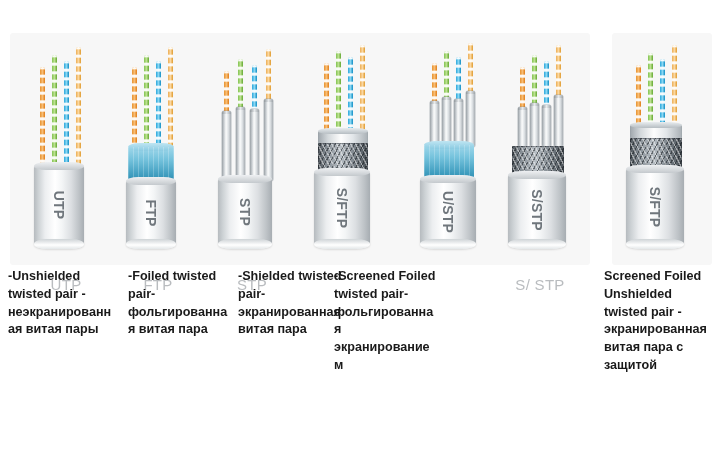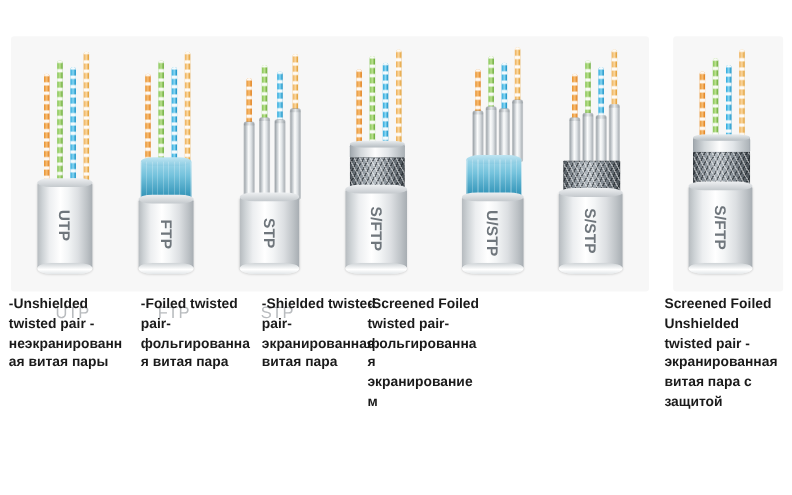--- a/index.html
+++ b/index.html
@@ -246,20 +246,21 @@
       <div class="foiltube" style="left:34px;top:70px;height:44px"></div>
       <div class="foiltube" style="left:46px;top:72px;height:42px"></div>
       <div class="foiltube" style="left:58px;top:62px;height:52px"></div>
       <div class="braid" style="left:16px;top:113px;width:52px;height:30px"></div>
       <div class="jacket" style="left:12px;top:142px;width:58px;height:69px">
         <div class="top-lip"></div>
         <div class="vlabel">S/STP</div>
         <div class="bot"></div>
       </div>
     </div>
+    <div class="head" style="left:-4px">S/ STP</div>
   </div>
 
   <div class="col" style="left:614px">
     <div class="cable">
       <div class="wire w-orange" style="left:22px;top:32px;height:62px"></div>
       <div class="wire w-green" style="left:34px;top:20px;height:74px"></div>
       <div class="wire w-blue" style="left:46px;top:26px;height:68px"></div>
       <div class="wire w-tan" style="left:58px;top:12px;height:82px"></div>
       <div class="collar" style="left:16px;top:92px;width:52px;height:14px">
         <div class="lip"></div>

